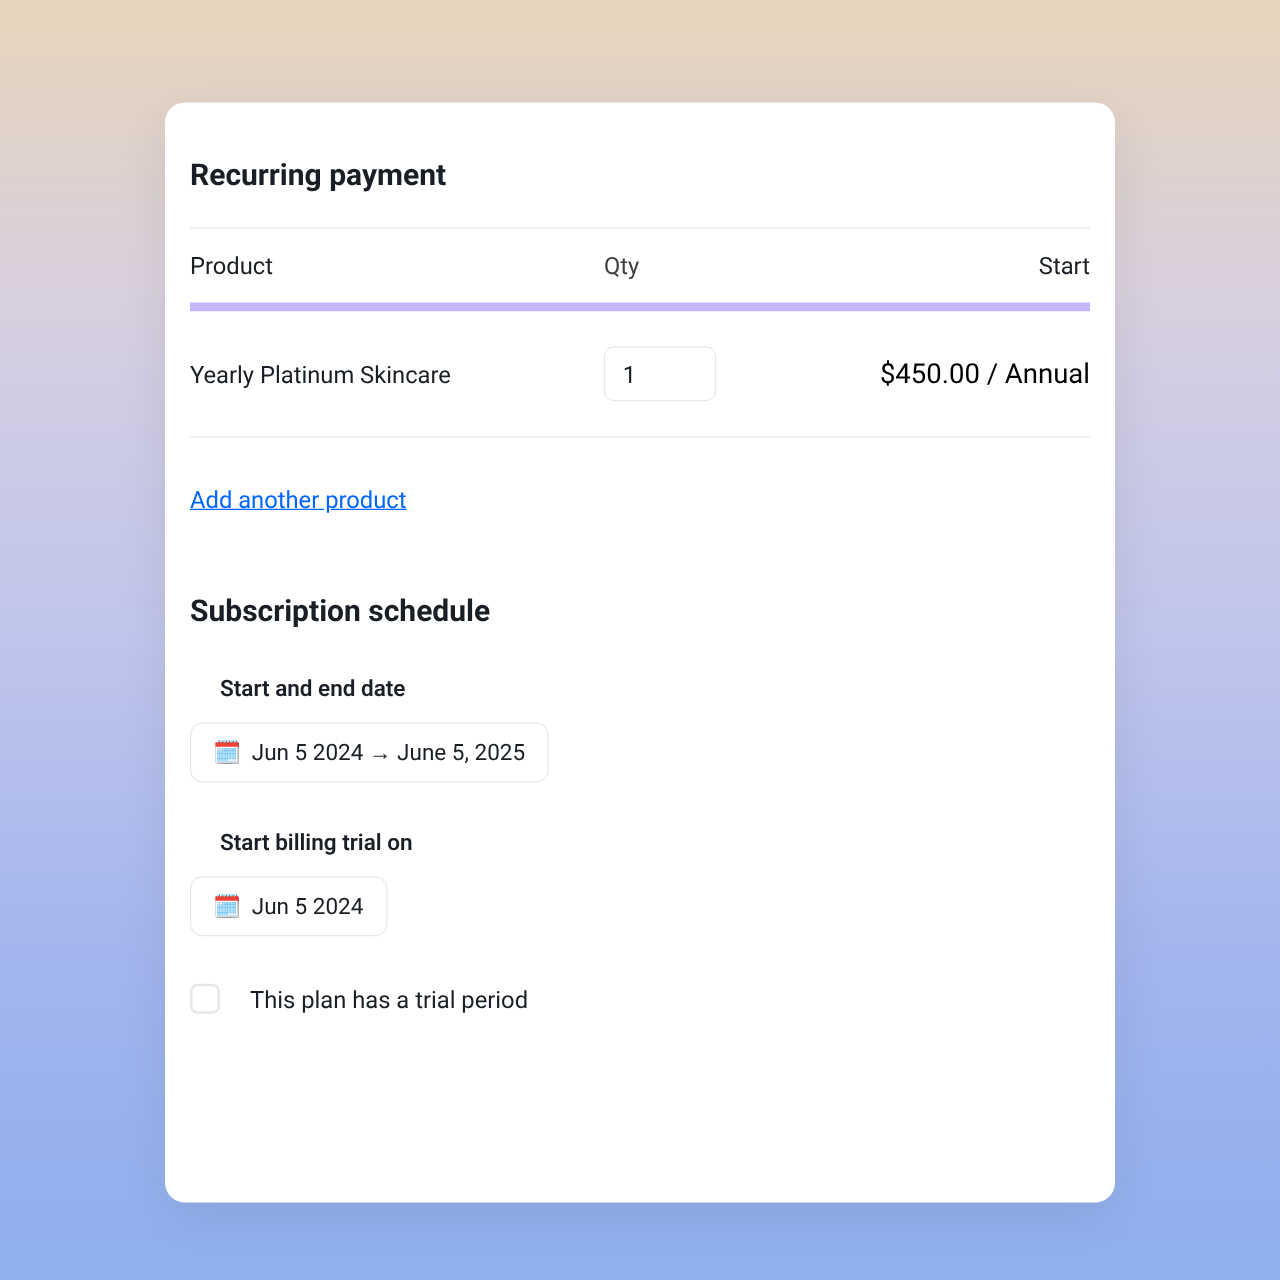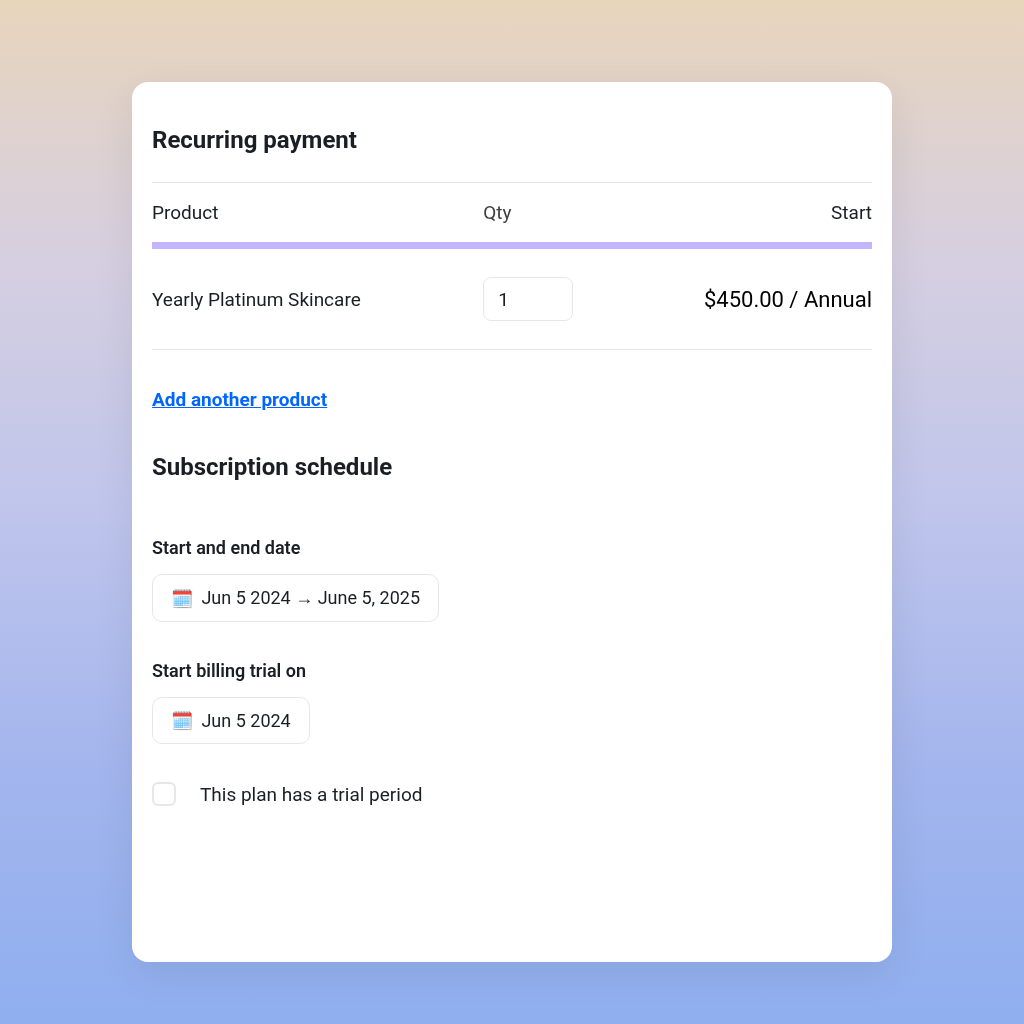--- a/index.html
+++ b/index.html
@@ -103,45 +103,46 @@
     .total-cell {
       flex: 1;
       text-align: right;
       color: #000000;
       font-size: 22px;
     }
     
     .add-link {
       display: inline-block;
       margin-top: 38px;
-      margin-bottom: 42px;
+      margin-bottom: 64px;
       color: #0066ff;
       font-size: 19px;
-      font-weight: 700;
+      font-weight: 400;
       text-decoration: underline;
       cursor: pointer;
     }
     
     .subsection-title {
       font-size: 24px;
       font-weight: 700;
       color: #1a1f26;
-      margin-bottom: 56px;
+      margin-bottom: 38px;
     }
     
     .field-group {
       margin-bottom: 38px;
     }
     
     .field-label {
       font-size: 18px;
       font-weight: 600;
       color: #1a1f26;
       margin-bottom: 16px;
       display: block;
+      margin-left: 24px;
     }
     
     .date-chip {
       display: inline-flex;
       align-items: center;
       gap: 8px;
       border: 1px solid #e5e7eb;
       border-radius: 10px;
       padding: 12px 18px;
       font-size: 18px;

